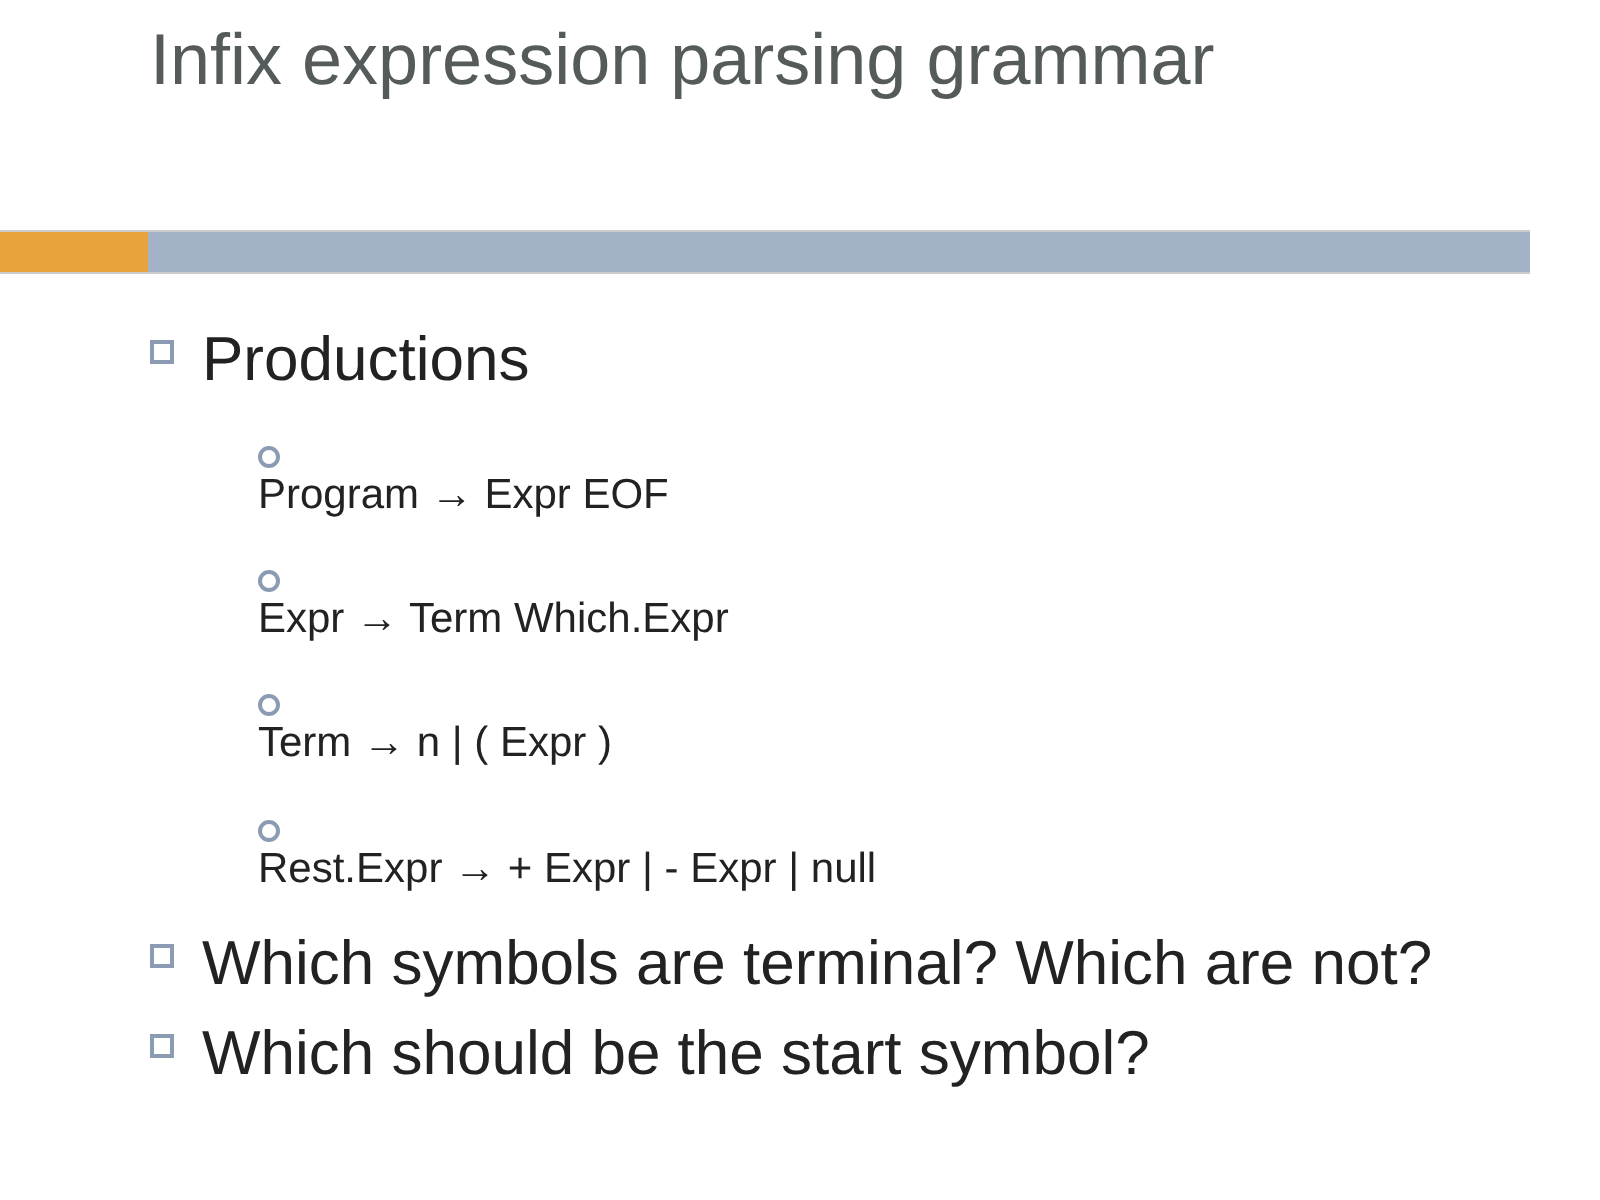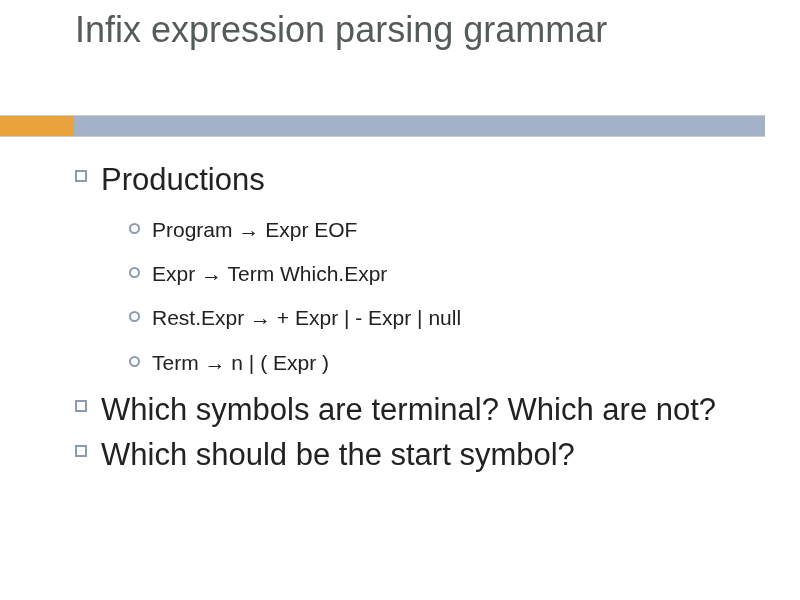--- a/index.html
+++ b/index.html
@@ -59,20 +59,21 @@
   .level1 .bullet {
     width: 12px; height: 12px; border: 2px solid #8a9bb3; margin-top: 9px; margin-right: 14px; flex: 0 0 auto;
   }
   .level1 .text { font-size: 31px; line-height: 1.25; }
   .sublist { margin-left: 54px; margin-top: 4px; margin-bottom: 14px; }
   .level2 {
     display: flex;
     align-items: flex-start;
     margin-top: 16px;
     margin-bottom: 3px;
+    flex-direction: column;
   }
   .level2 .bullet {
     width: 11px; height: 11px; border: 2px solid #8a9bb3; border-radius: 50%; margin-top: 7px; margin-right: 12px; flex: 0 0 auto;
   }
   .level2 .text { font-size: 21px; line-height: 1.35; }
 </style>
 </head>
 <body>
 <div class="slide">
 
@@ -94,25 +95,25 @@
       <div class="level2">
         <div class="bullet"></div>
         <div class="text">Program → Expr EOF</div>
       </div>
       <div class="level2">
         <div class="bullet"></div>
         <div class="text">Expr → Term Which.Expr</div>
       </div>
       <div class="level2">
         <div class="bullet"></div>
-        <div class="text">Rest.Expr → + Expr | - Expr | null</div>
+        <div class="text">Term → n | ( Expr )</div>
       </div>
       <div class="level2">
         <div class="bullet"></div>
-        <div class="text">Term → n | ( Expr )</div>
+        <div class="text">Rest.Expr → + Expr | - Expr | null</div>
       </div>
     </div>
 
     <div class="level1">
       <div class="bullet"></div>
       <div class="text">Which symbols are terminal?  Which are not?</div>
     </div>
 
     <div class="level1">
       <div class="bullet"></div>

